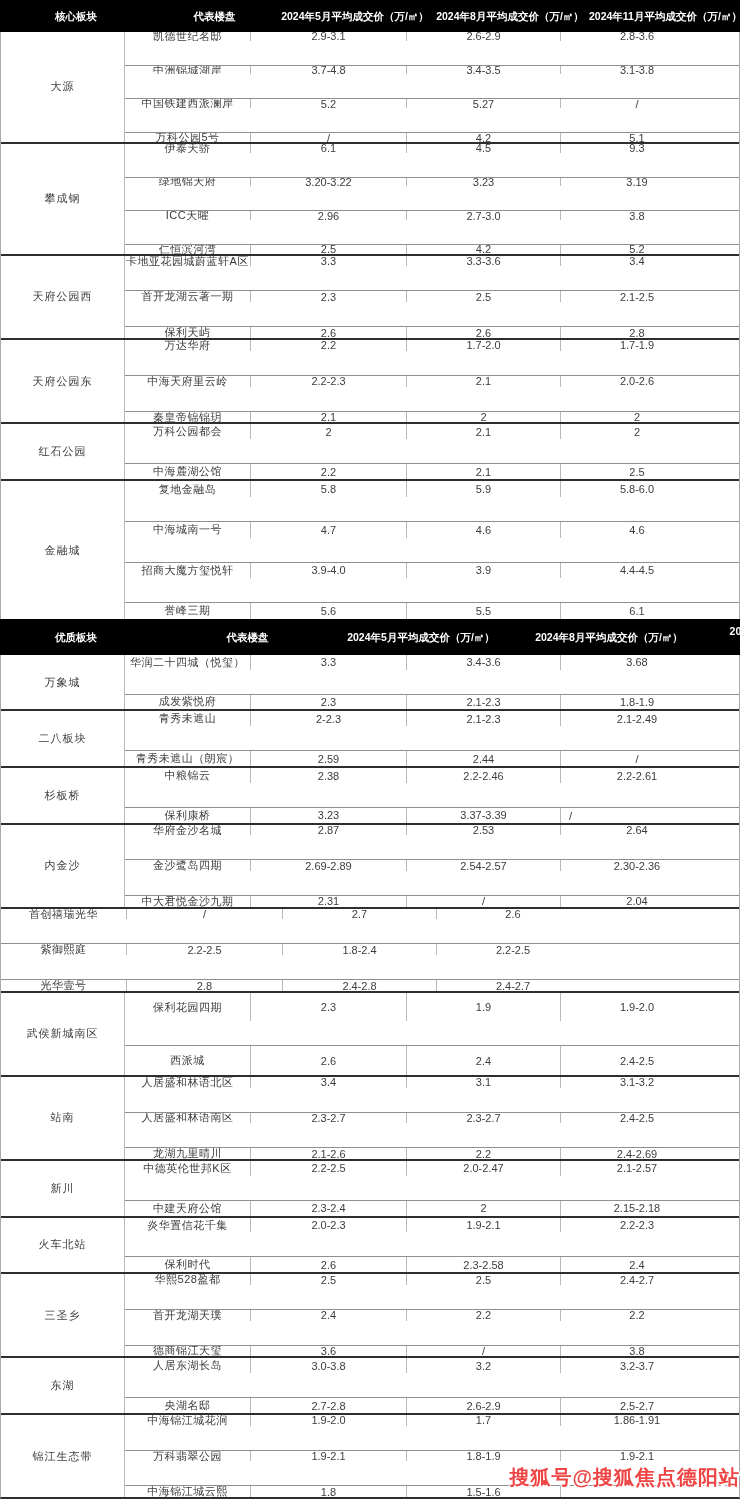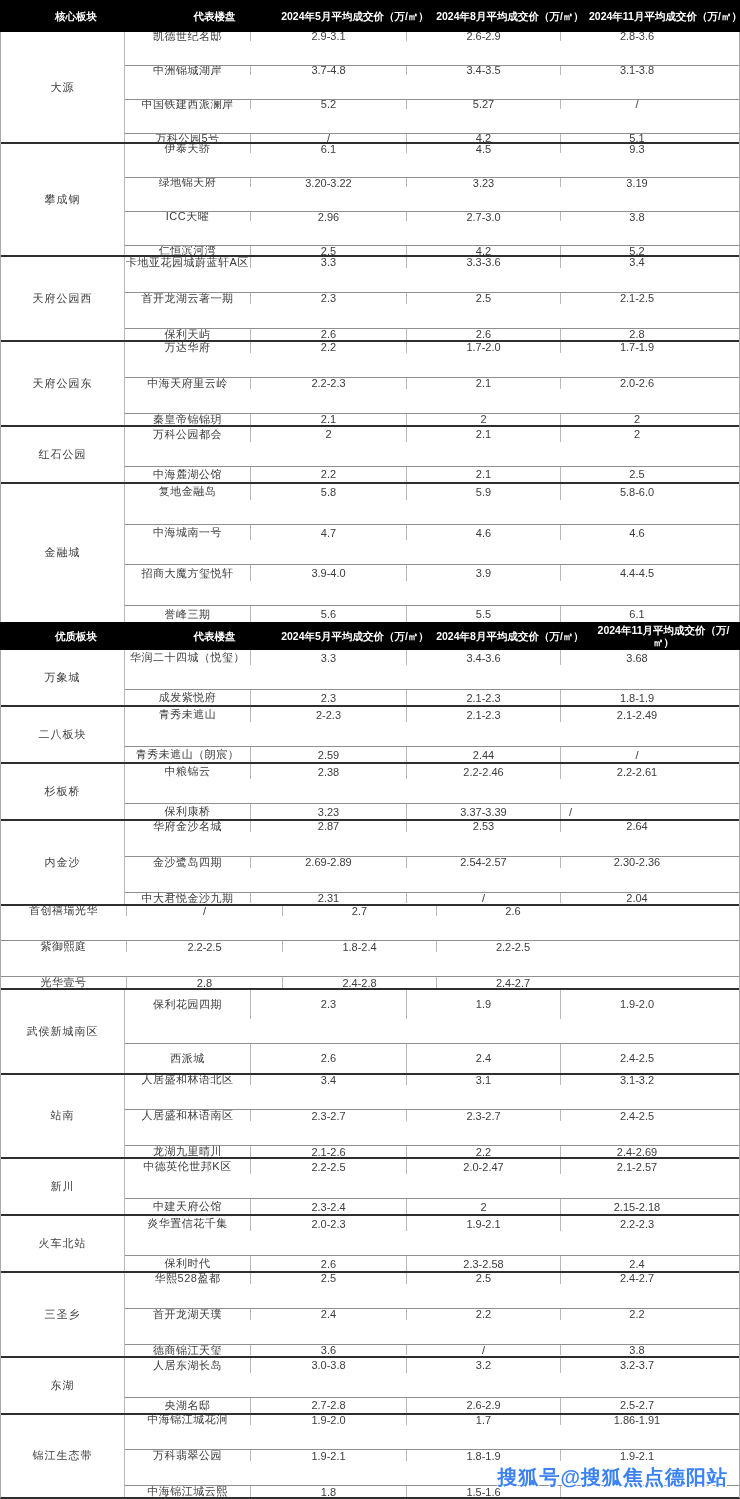--- a/index.html
+++ b/index.html
@@ -4,21 +4,21 @@
 <style>
   html,body{margin:0;padding:0;background:#fff;}
   body{width:740px;height:1499px;position:relative;font-family:"Liberation Sans","DejaVu Sans",sans-serif;}
   .tablewrap{width:740px;height:1499px;display:flex;flex-direction:column;box-sizing:border-box;}
 
   
   .thead{background:#000;color:#fff;display:grid;grid-template-columns:152px 125px 156px 154px 153px;align-items:center;flex:none;}
   .thead .hcell{text-align:center;font-weight:bold;line-height:1.15;padding:0 2px;box-sizing:border-box;}
   #thead1{height:32px;font-size:10.5px;}
   #thead1 .hcell{white-space:nowrap;}
-  #thead2{height:28px;font-size:10.5px;}
+  #thead2{height:36px;font-size:10.5px;gap:33px;}
   #thead2 .hcell{white-space:normal;}
   #thead2 .hcell:last-child{font-size:10.5px;}
 
   
   .tbody{display:flex;flex-direction:column;box-sizing:border-box;border-left:1px solid #a9a9a9;border-right:1px solid #a9a9a9;}
   #t1-body{height:590px;}
   #t2-body{height:849px;border-bottom:2px solid #2e2e2e;}
 
   .group{display:flex;flex-basis:0;min-height:0;}
   .group + .group{border-top:2px solid #2e2e2e;}
@@ -27,21 +27,21 @@
   .rows{flex:1;display:flex;flex-direction:column;min-width:0;gap:24px;}
   .row{flex:1;display:grid;grid-template-columns:125px 156px 154px 153px;min-height:0;box-sizing:border-box;}
   .row + .row{border-top:1px solid #8f8f8f;}
   .cell{display:flex;align-items:center;justify-content:center;color:#3c3c3c;font-size:11px;
     box-sizing:border-box;overflow:hidden;white-space:nowrap;}
   .cell + .cell{border-left:1px solid #b8b8b8;}
   .cell.name{letter-spacing:0.5px;}
   .cell.slash-low{justify-content:flex-start;align-items:flex-end;padding:0 0 1px 8px;}
 
   
-  .watermark{position:absolute;right:12px;bottom:8px;font-size:20px;font-weight:bold;color:#3b82f6;
+  .watermark{position:absolute;right:0;bottom:8px;font-size:20px;font-weight:bold;color:#ef4444;
     letter-spacing:1px;
     text-shadow:-1px -1px 0 #fff, 1px -1px 0 #fff, -1px 1px 0 #fff, 2px 2px 0 #ffffff, 1px 1px 0 #fff;
     pointer-events:none;}
 </style>
 </head>
 <body>
 
 <div class="tablewrap">
 
   <div class="thead" id="thead1">

